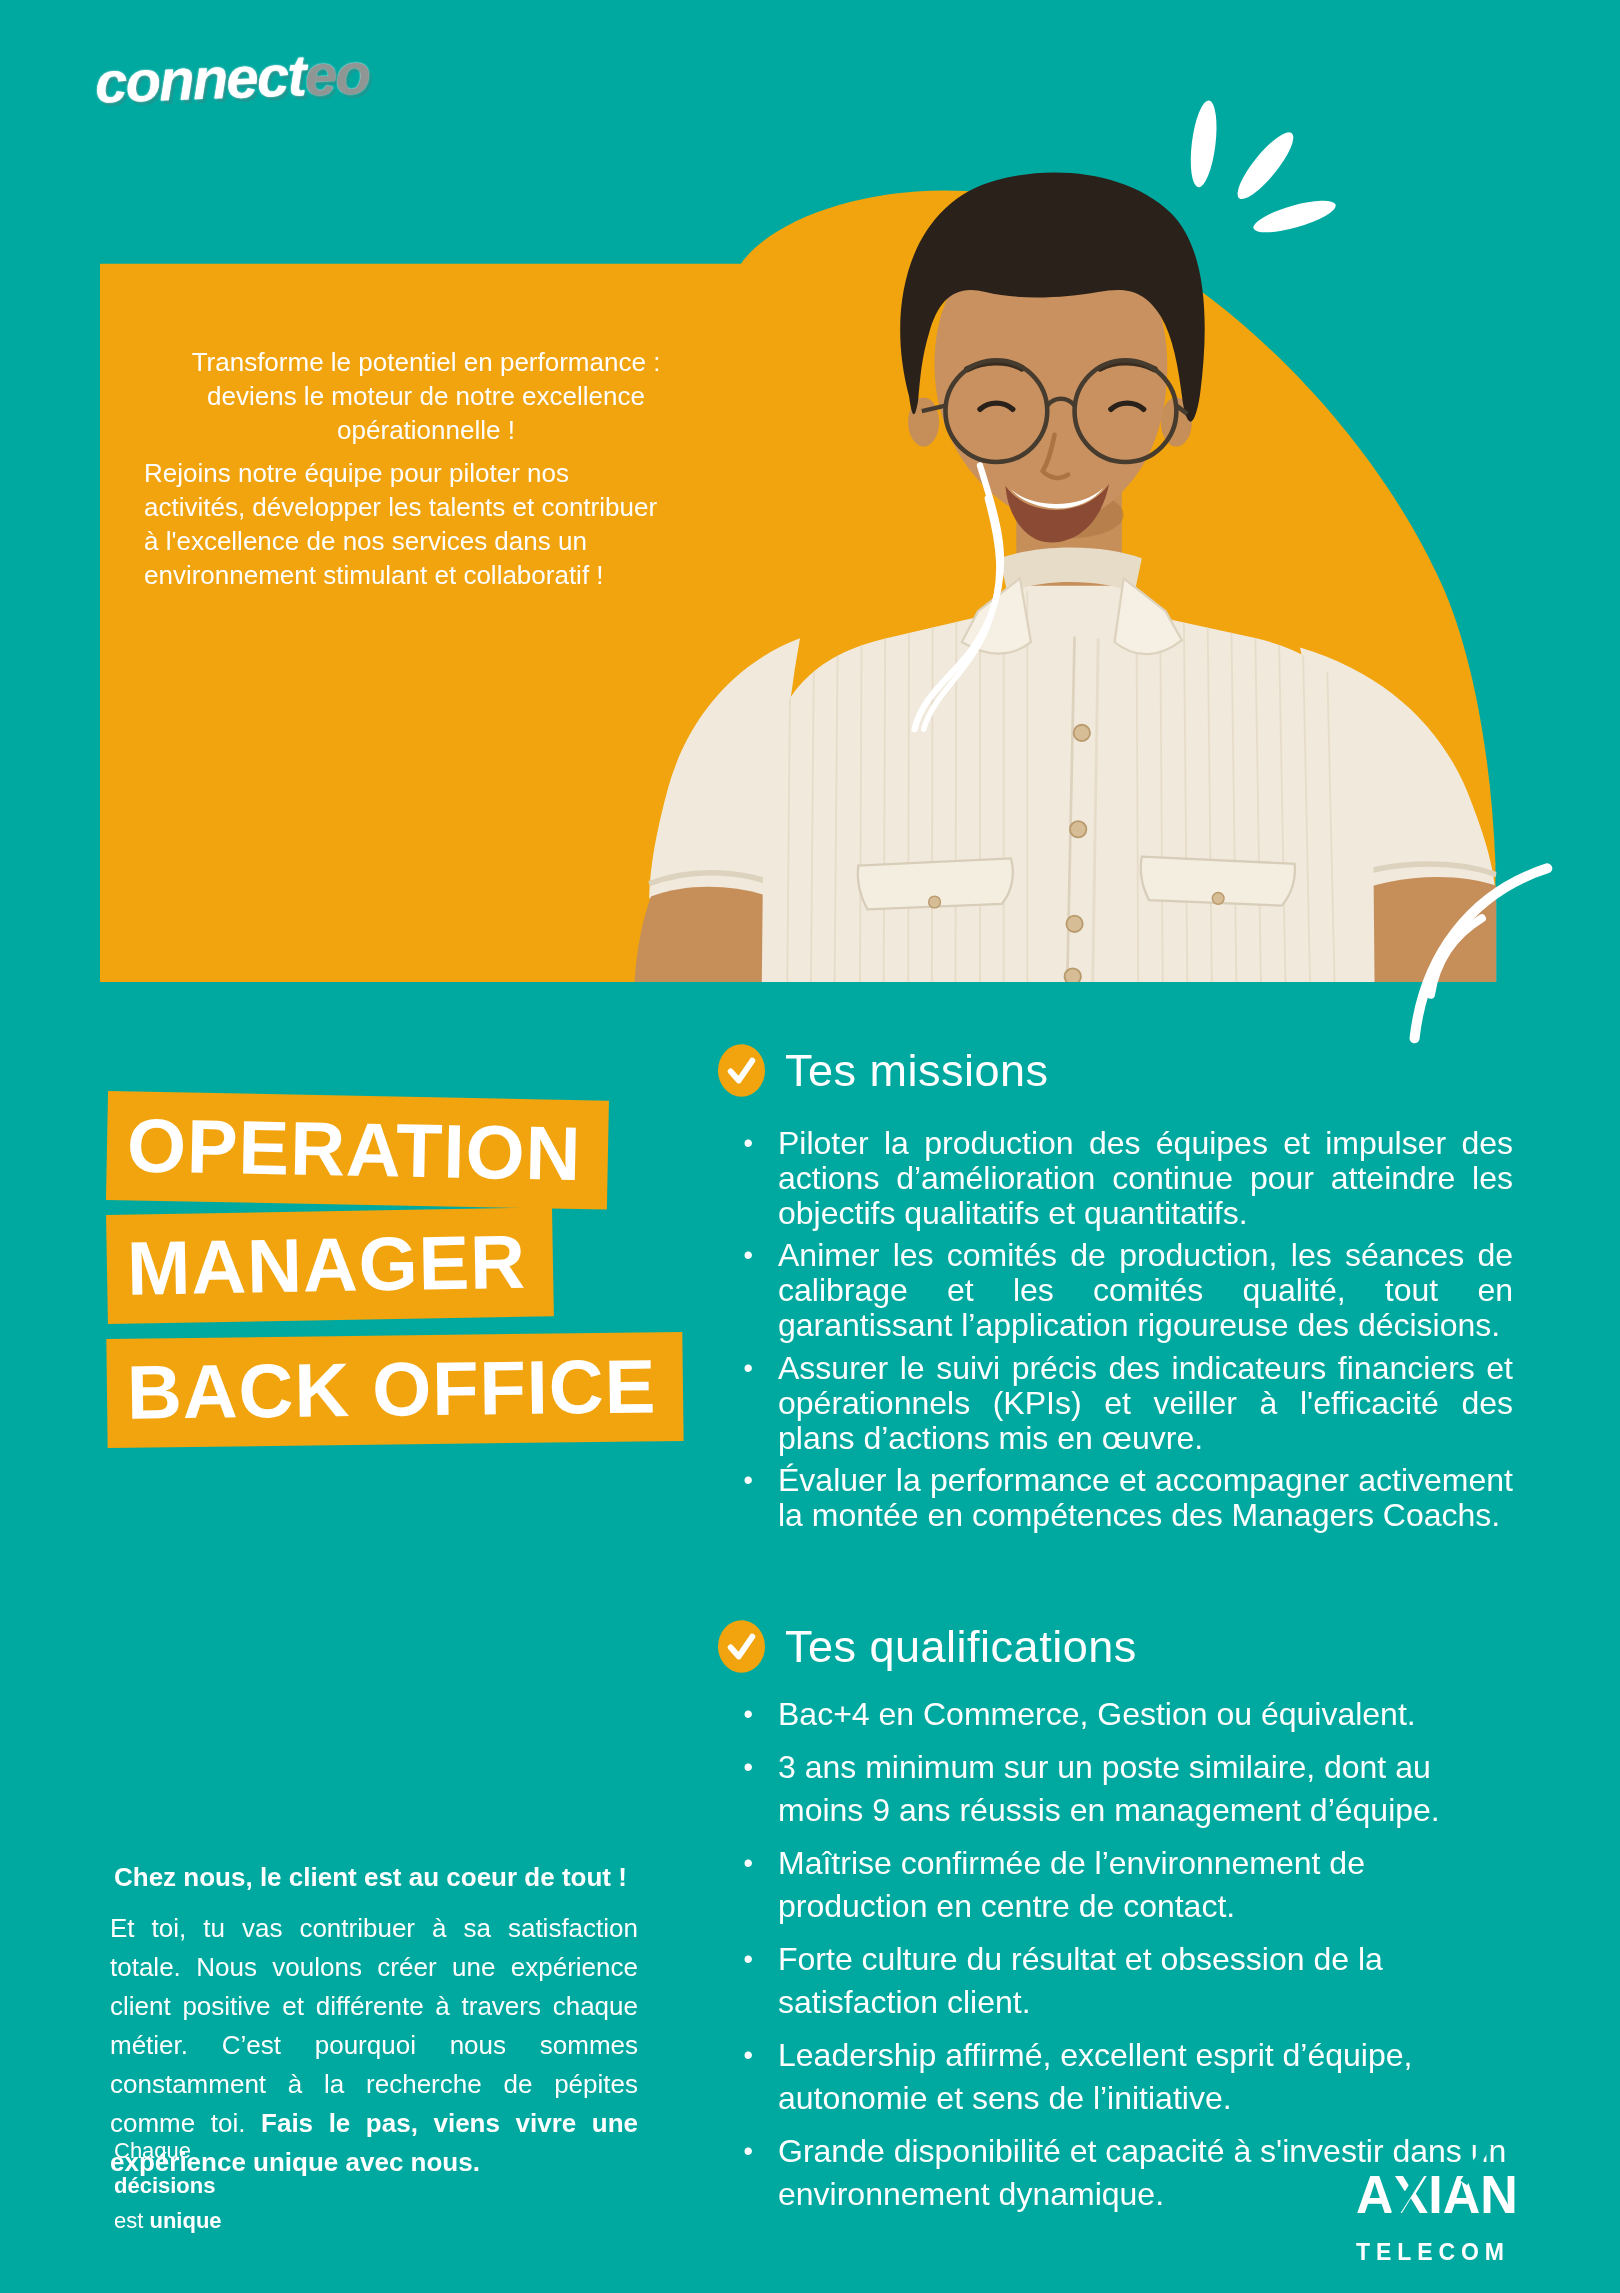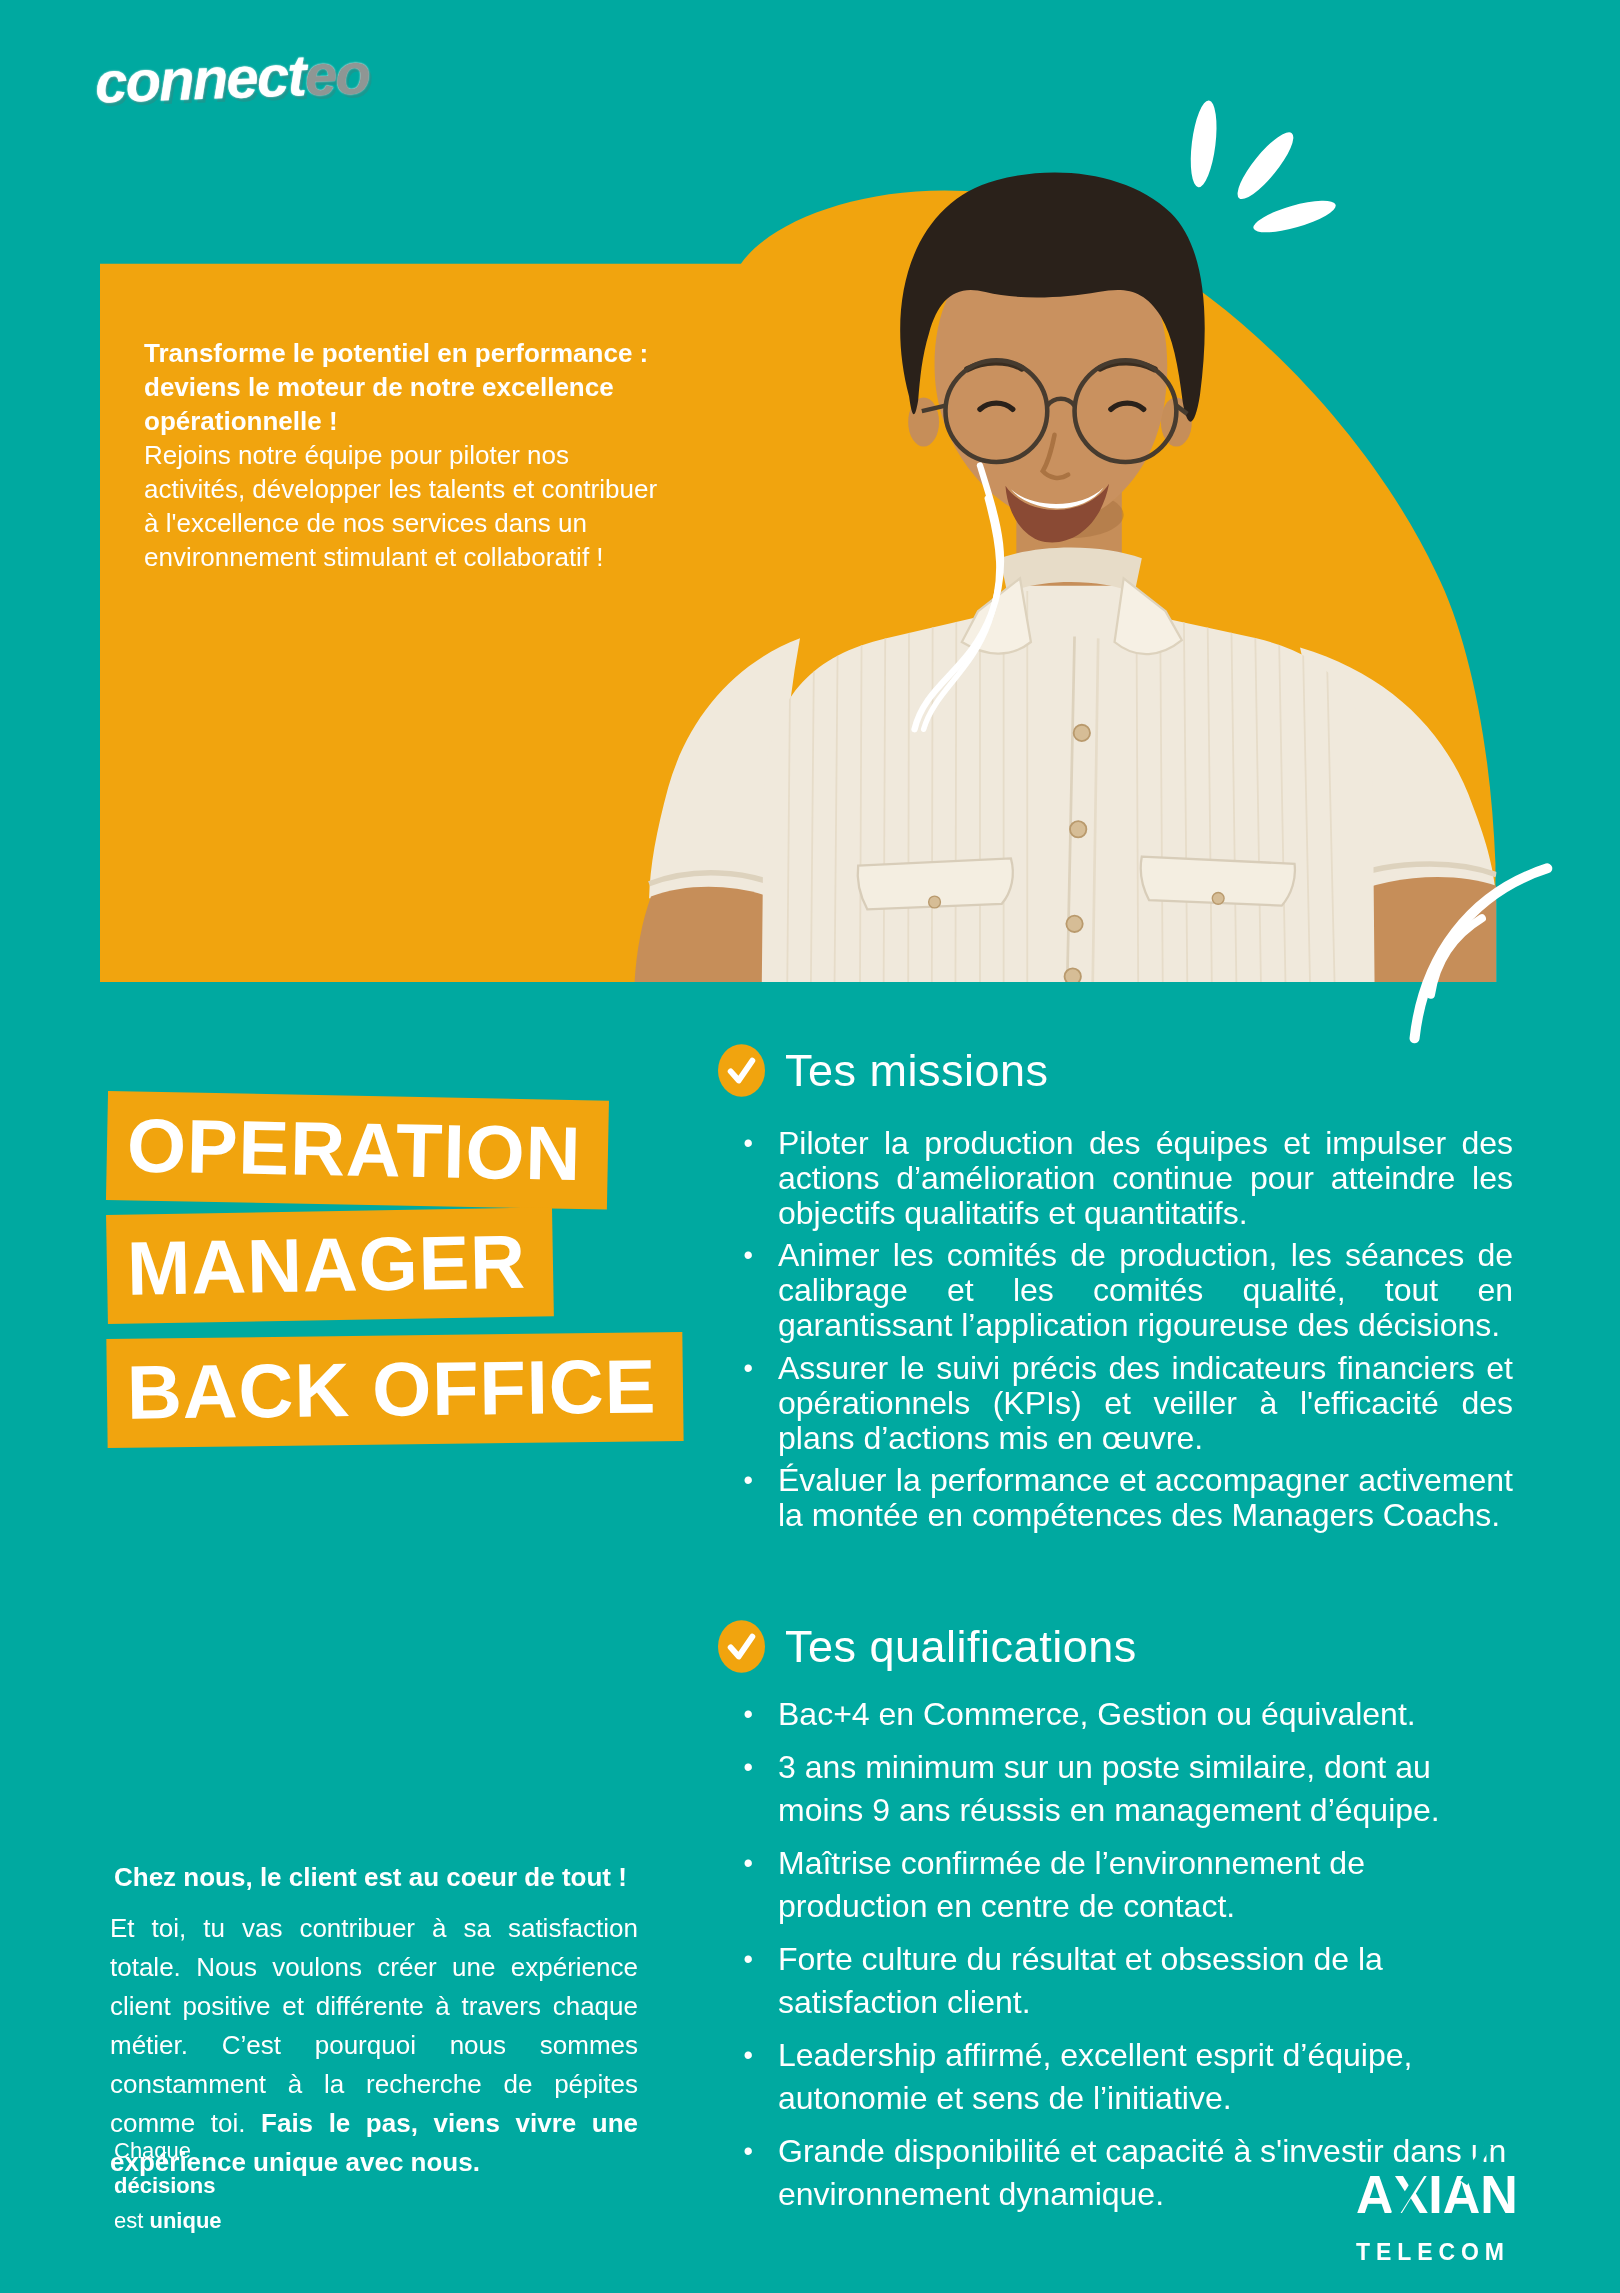--- a/index.html
+++ b/index.html
@@ -26,21 +26,21 @@
   }
   .logo .eo{color:#8f9694;}
   .logo .connect{color:#ffffff;}
   
   .hero-svg{position:absolute;left:0;top:0;}
   
   .intro{
     position:absolute;left:144px;top:336px;width:564px;
     font-size:26px;line-height:34px;
   }
-  .intro .intro-bold{font-weight:700;margin:0;white-space:pre-line;}
+  .intro .intro-bold{font-weight:400;margin:9px;white-space:pre-line;text-align:center;}
   .intro .intro-body{font-weight:400;margin:0;white-space:pre-line;}
   
   .job-title{position:absolute;left:107px;top:1091px;}
   .title-bar{
     display:table;background:var(--orange);
     color:#ffffff;font-weight:800;
     font-size:76px;line-height:1.08;
     padding:12.7px 27px 14.5px 20px;
     margin-bottom:14.5px;letter-spacing:0.9px;
     transform-origin:left center;white-space:nowrap;

